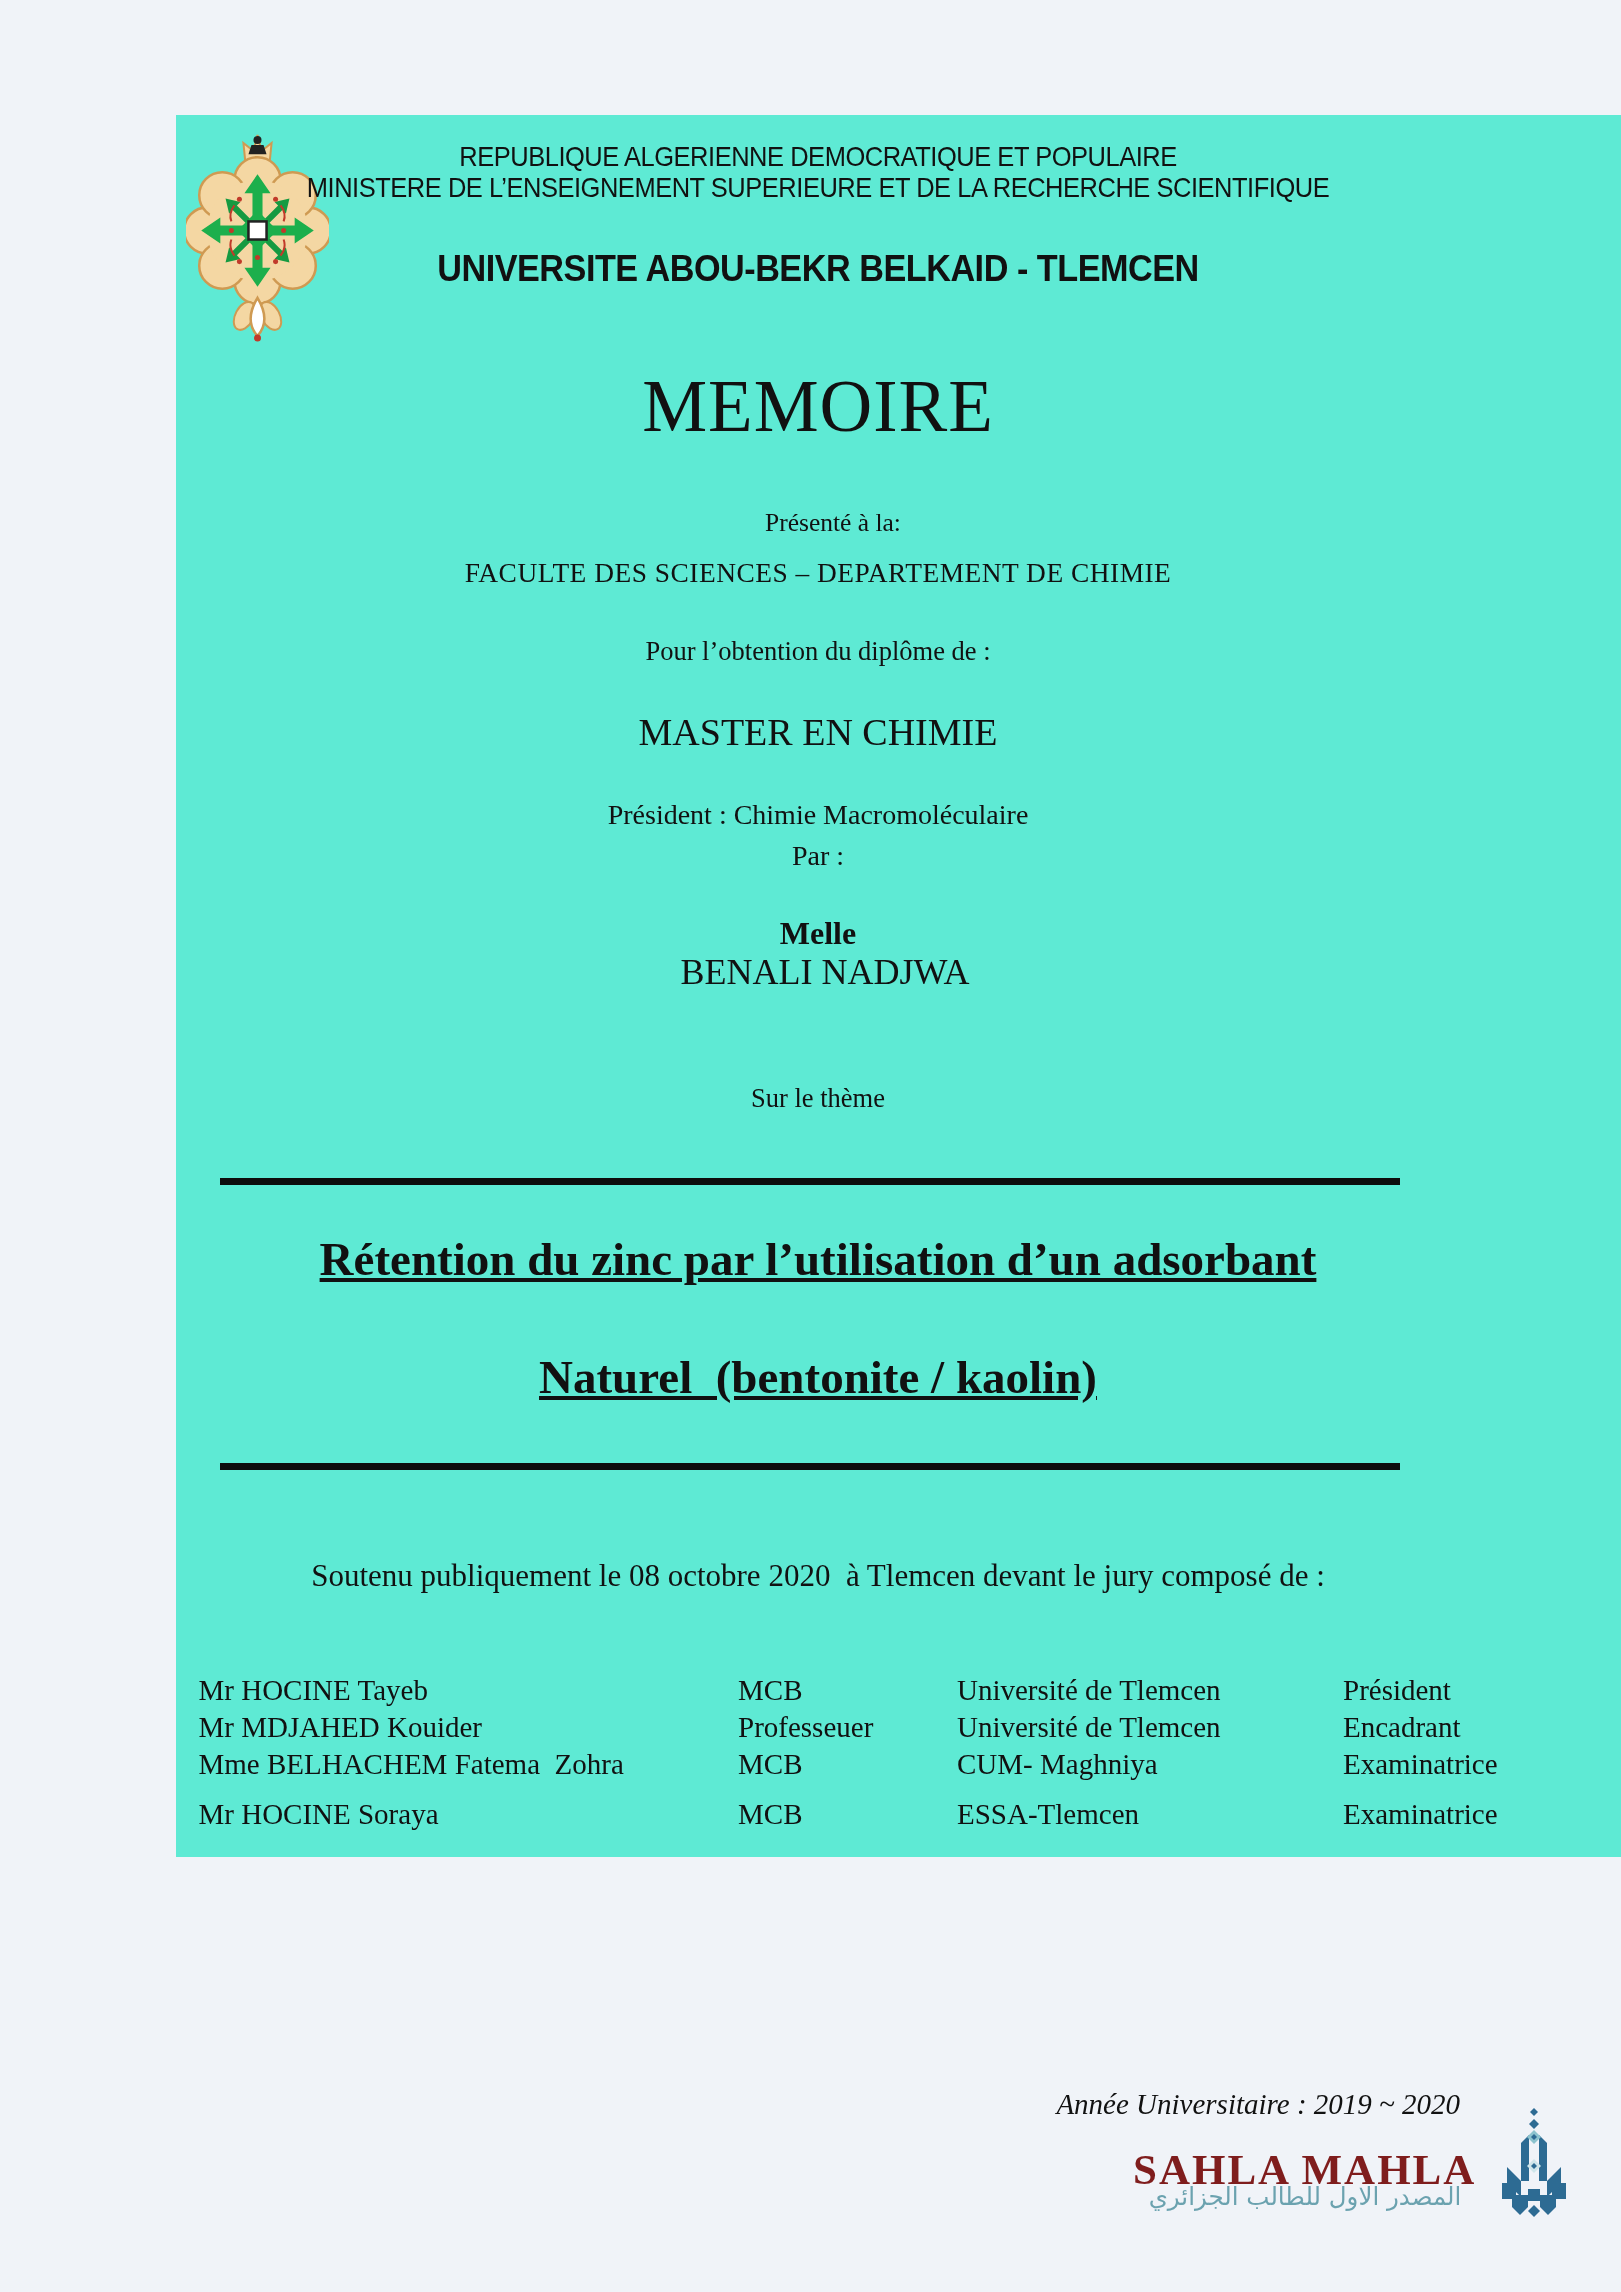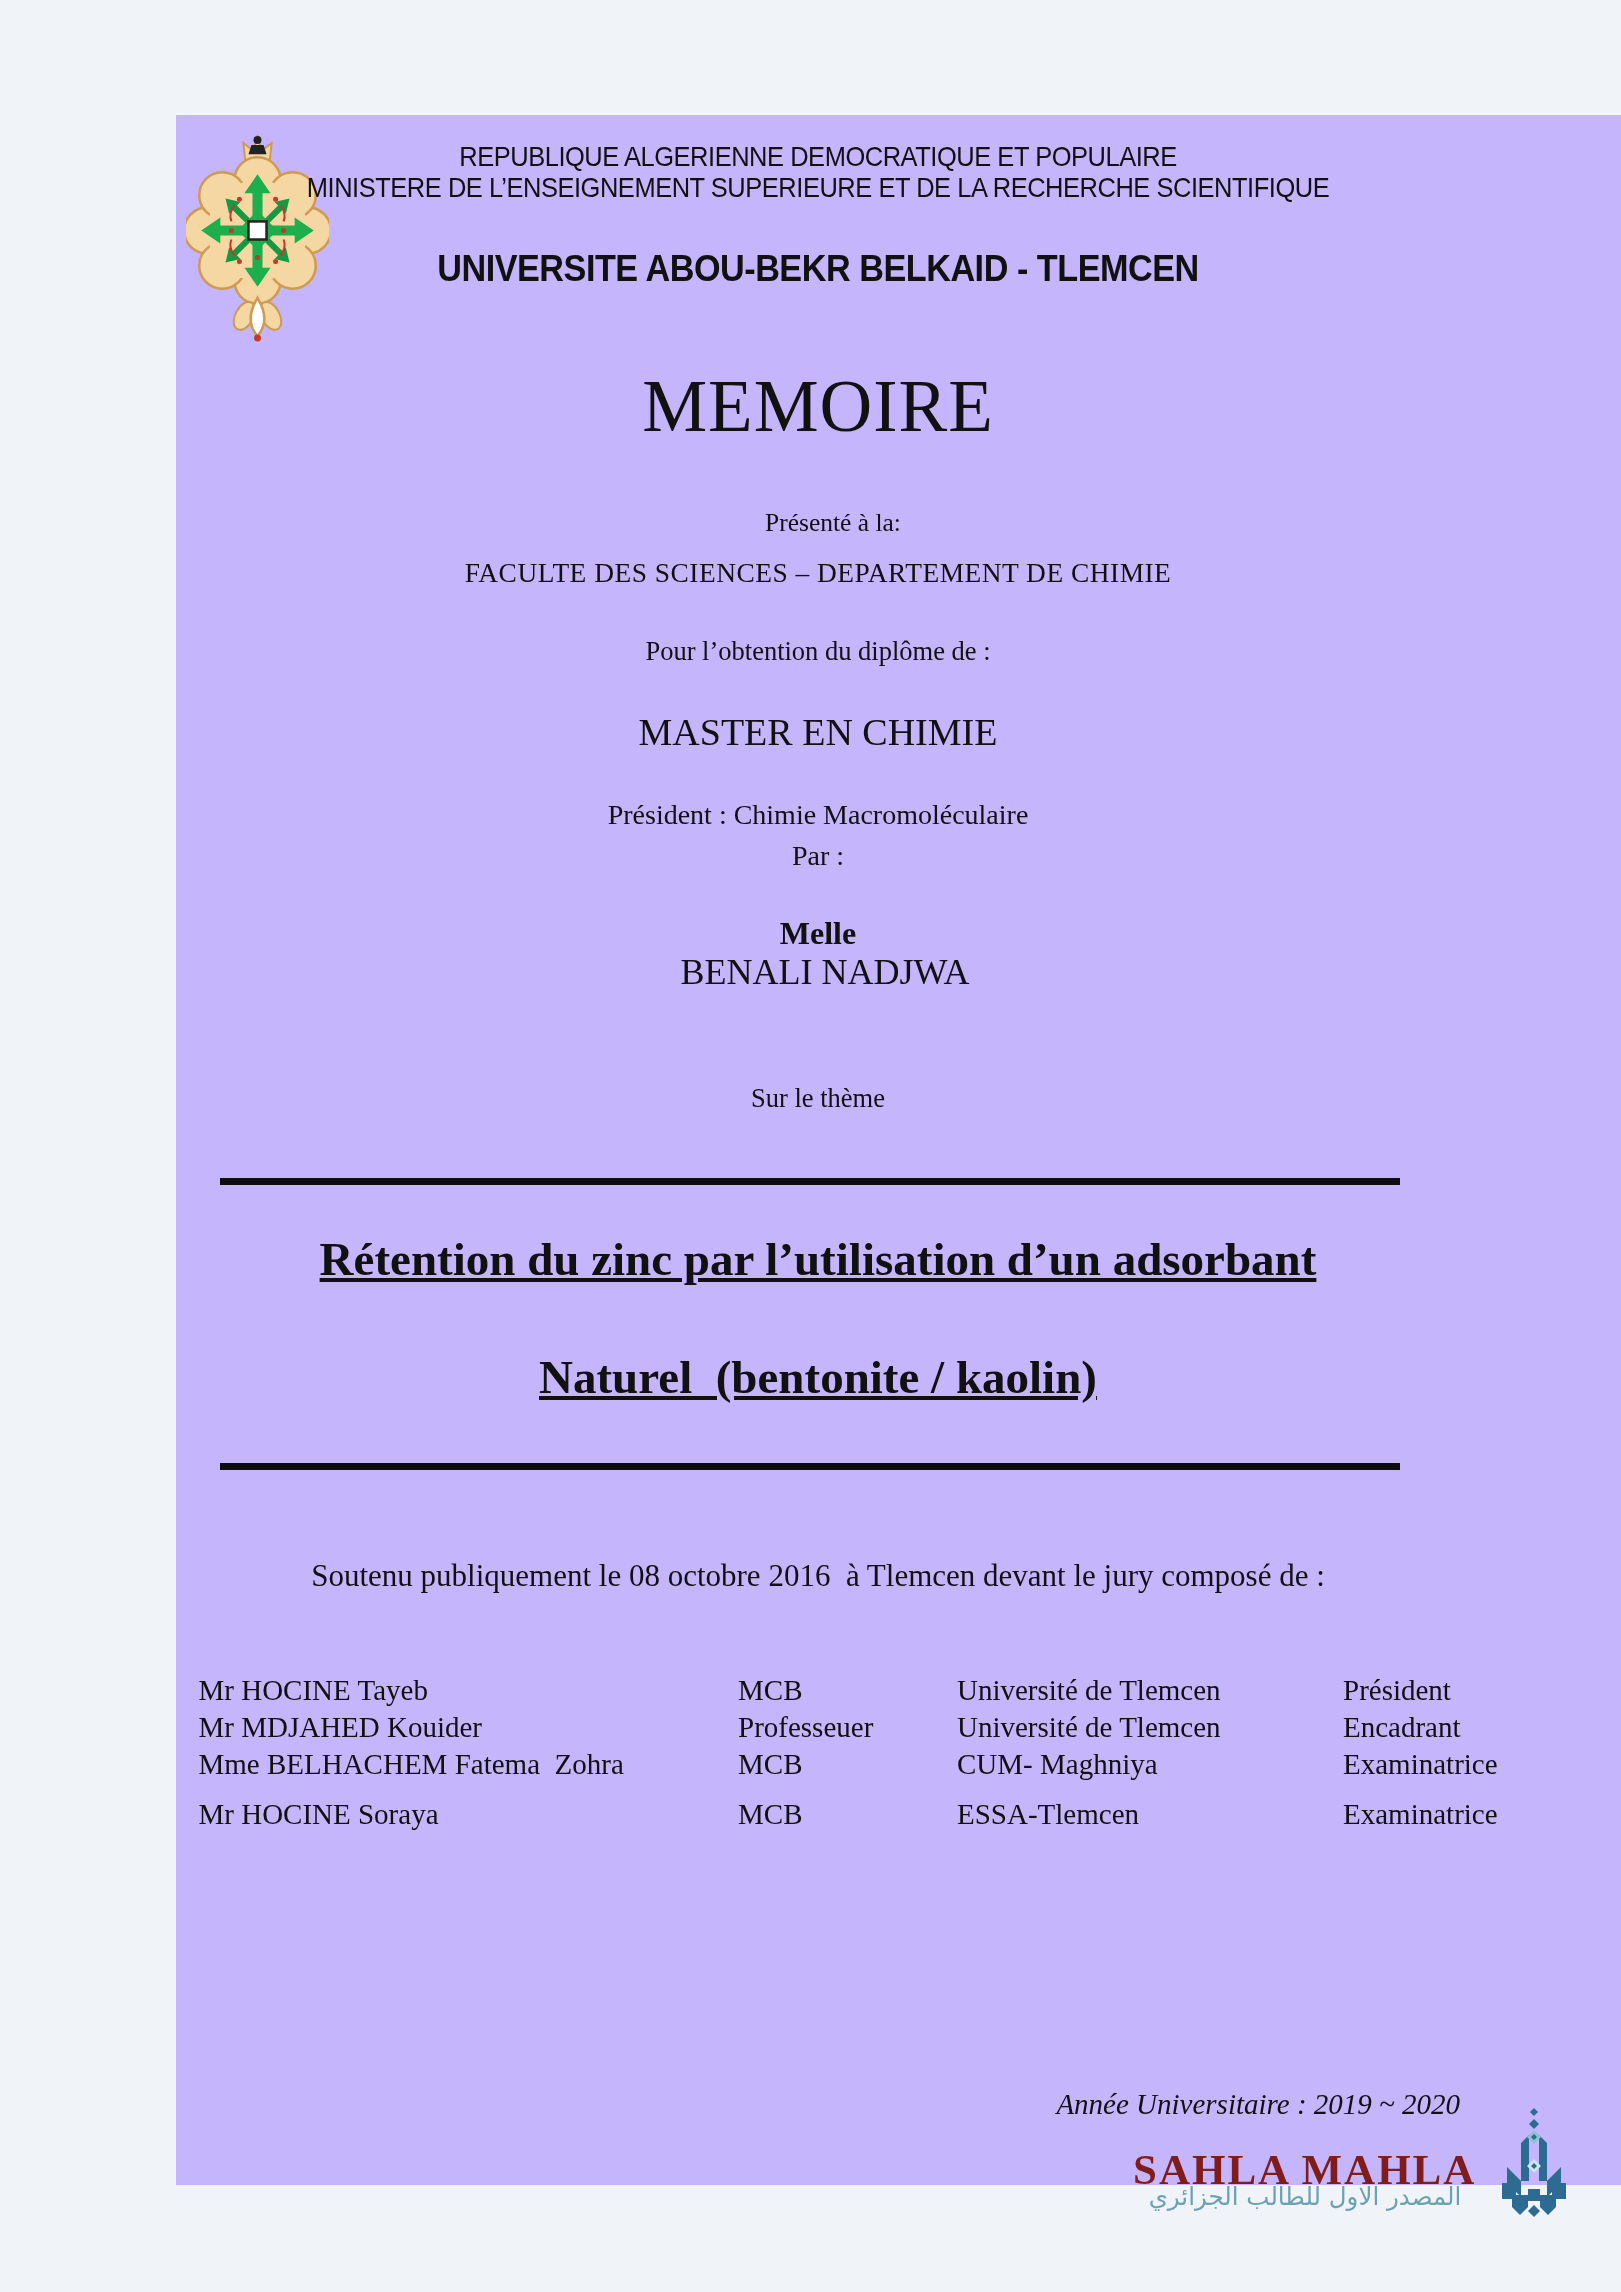--- a/index.html
+++ b/index.html
@@ -1,18 +1,18 @@
 <!DOCTYPE html>
 <html><head>
 <meta charset="utf-8">
 <style>
   html,body{margin:0;padding:0;}
   body{background:#f0f3f8;width:1621px;height:2293px;font-family:"Liberation Serif",serif;color:#111;}
   .canvas{position:relative;width:1621px;height:2293px;background:#f0f3f8;overflow:hidden;}
-  .page{position:absolute;left:176px;top:115px;width:1445px;height:2070px;background:#c4b5fd;}
+  .page{position:absolute;left:176px;top:115px;width:1445px;height:1742px;background:#5eead4;}
   .cblock{position:absolute;left:0;width:1284px;text-align:center;line-height:1.15;white-space:pre-wrap;}
   .sans{font-family:"Liberation Sans",sans-serif;}
   .hdr{font-size:27.4px;letter-spacing:-0.5px;transform:scaleX(0.93);transform-origin:50% 50%;}
   .univ{font-size:36px;font-weight:bold;letter-spacing:-0.5px;transform:scaleX(0.95);transform-origin:50% 50%;}
   .memoire{font-size:73px;letter-spacing:1px;}
   .small-serif{font-size:25.5px;}
   .faculte{font-size:27.4px;letter-spacing:0.5px;}
   .pour{font-size:26.5px;}
   .master{font-size:38px;}
   .spec{font-size:28px;}
@@ -126,21 +126,21 @@
     <div class="cblock par" style="top:725px;">Par :</div>
     <div class="cblock melle" style="top:800px;">Melle</div>
     <div class="cblock benali" style="top:837px;">BENALI NADJWA</div>
     <div class="cblock theme" style="top:968px;">Sur le thème</div>
 
     <div class="rule" style="top:1063px;"></div>
     <div class="cblock title-line" style="top:1117px;">Rétention du zinc par l’utilisation d’un adsorbant</div>
     <div class="cblock title-line" style="top:1235px;">Naturel  (bentonite / kaolin)</div>
     <div class="rule" style="top:1348px;"></div>
 
-    <div class="cblock soutenu" style="top:1443px;">Soutenu publiquement le 08 octobre 2016  à Tlemcen devant le jury composé de :</div>
+    <div class="cblock soutenu" style="top:1443px;">Soutenu publiquement le 08 octobre 2020  à Tlemcen devant le jury composé de :</div>
 
     <div class="jury-row" style="top:1560px;">
       <span class="c1">Mr HOCINE Tayeb</span>
       <span class="c2">MCB</span>
       <span class="c3">Université de Tlemcen</span>
       <span class="c4">Président</span>
     </div>
     <div class="jury-row" style="top:1597px;">
       <span class="c1">Mr MDJAHED Kouider</span>
       <span class="c2">Professeuer</span>

